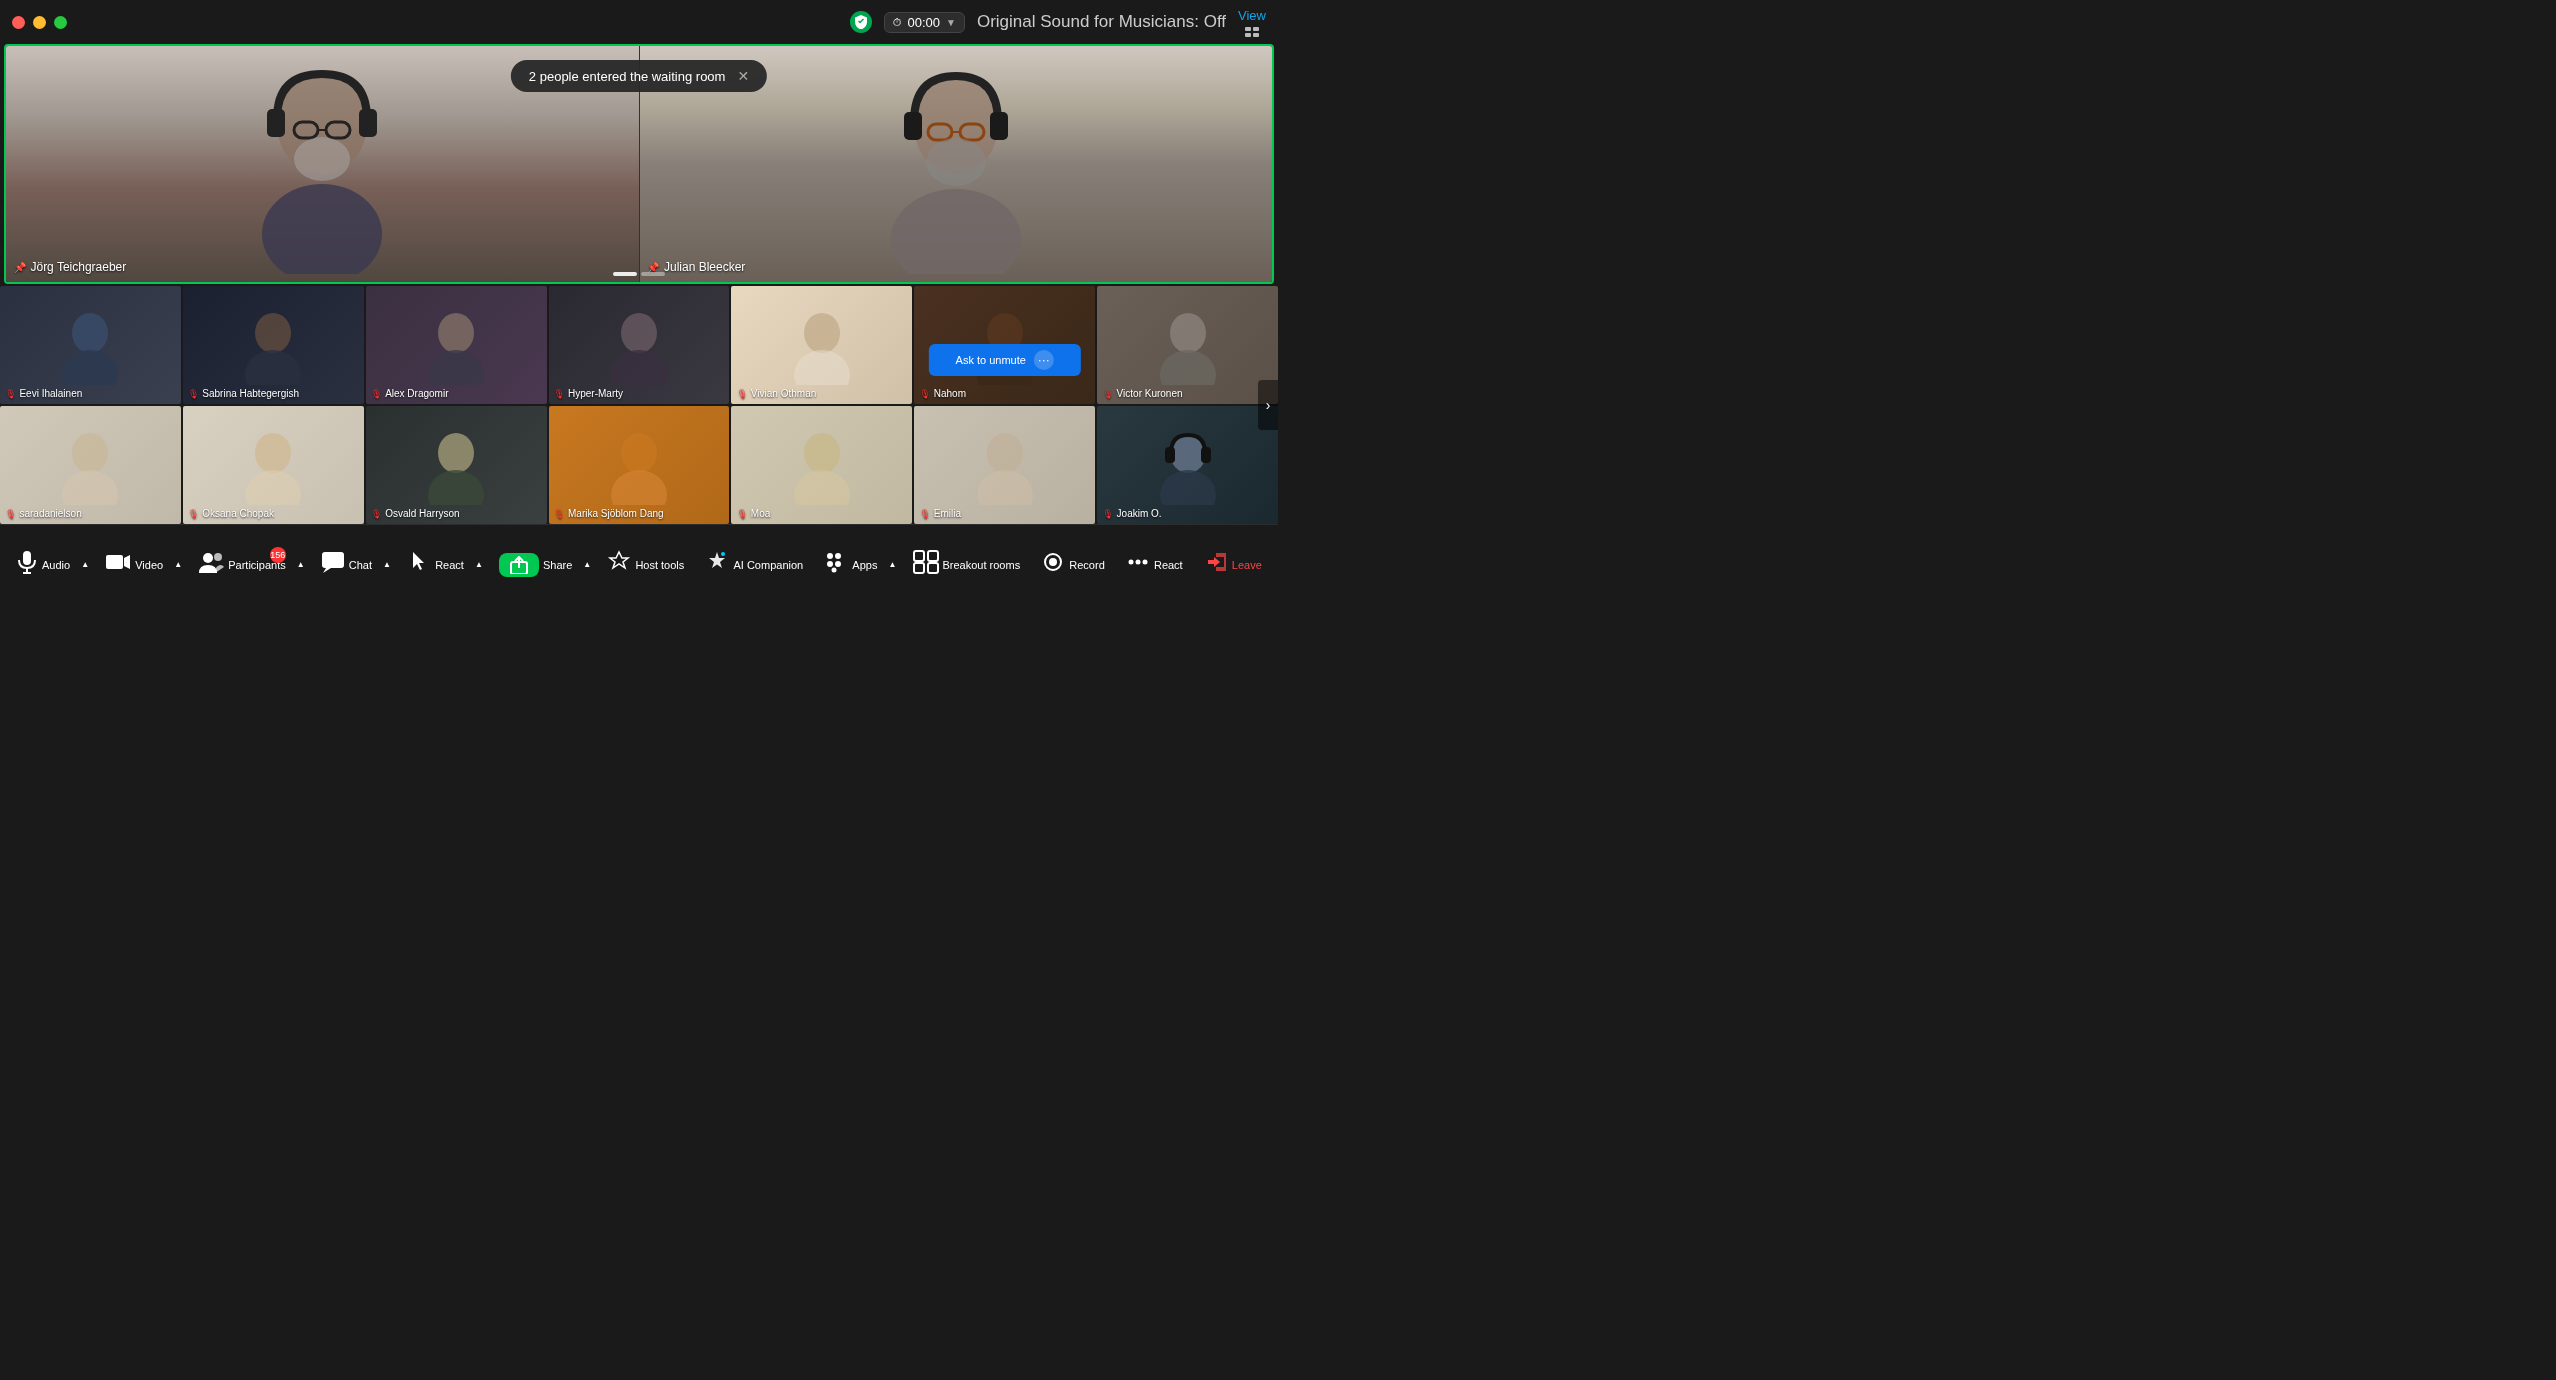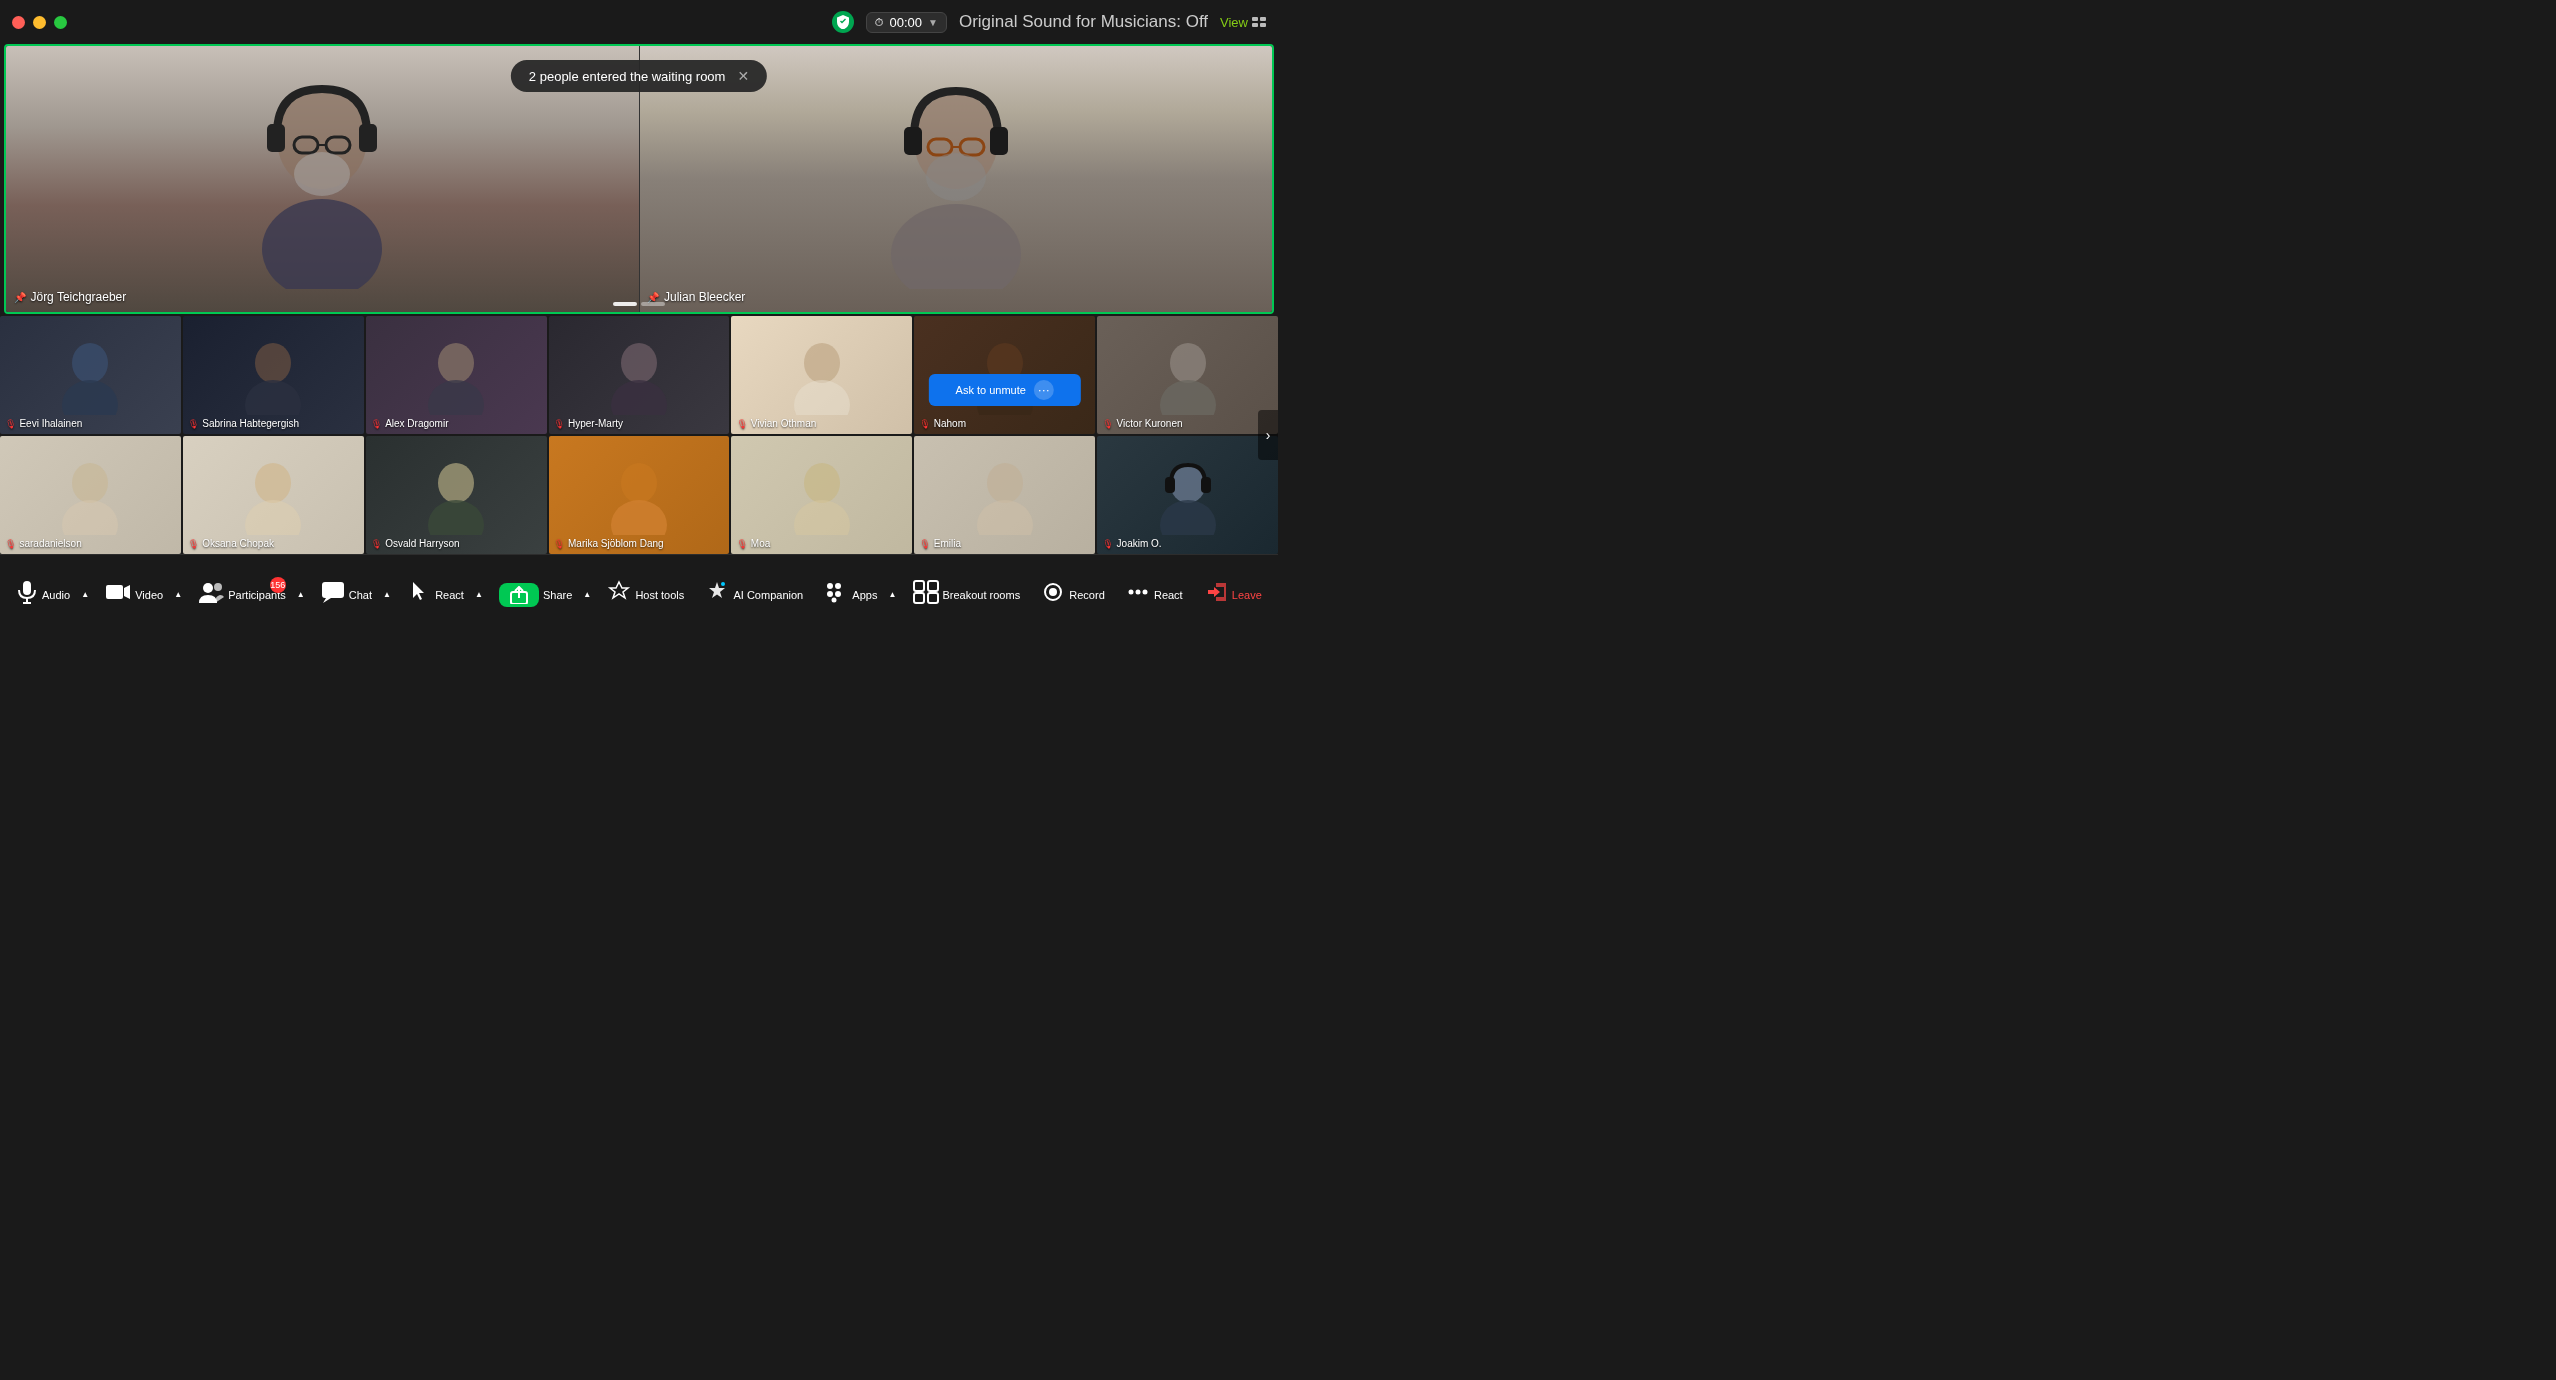--- a/index.html
+++ b/index.html
@@ -60,30 +60,31 @@
       align-items: center;
       gap: 6px;
       color: #fff;
       font-size: 13px;
     }
     .original-sound {
       color: #ccc;
       font-size: 17px;
     }
     .view-btn {
-      color: #84cc16;
+      color: #0ea5e9;
       font-size: 13px;
       display: flex;
       align-items: center;
       gap: 4px;
+      flex-direction: column;
     }
 
     
     .main-video-area {
-      height: 270px;
+      height: 240px;
       display: flex;
       position: relative;
       margin: 0 4px;
       border: 2px solid #00c853;
       border-radius: 4px;
       overflow: hidden;
     }
     .main-video-left, .main-video-right {
       flex: 1;
       background: #2a2a2a;

